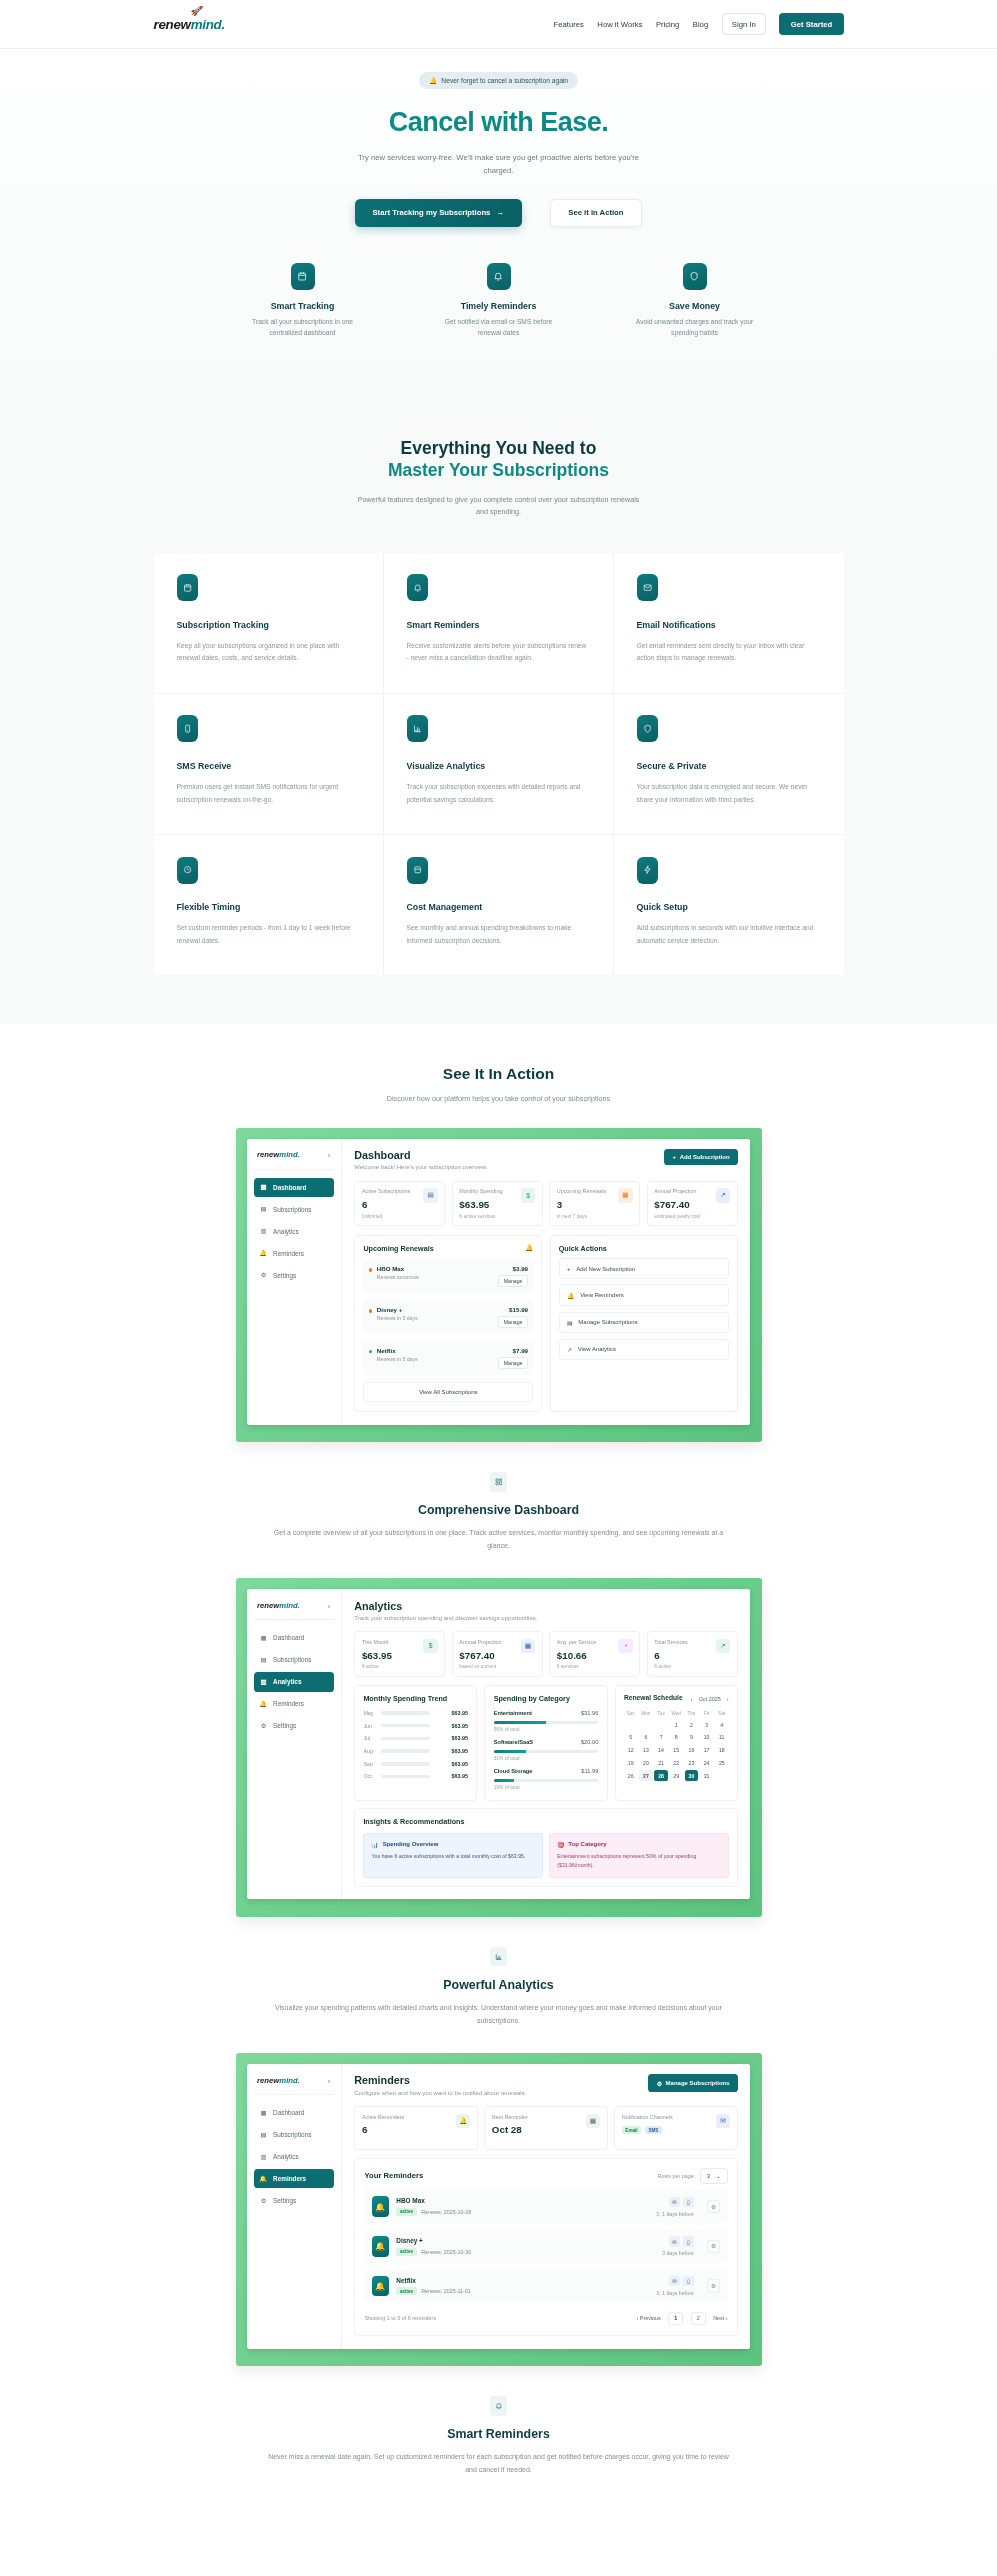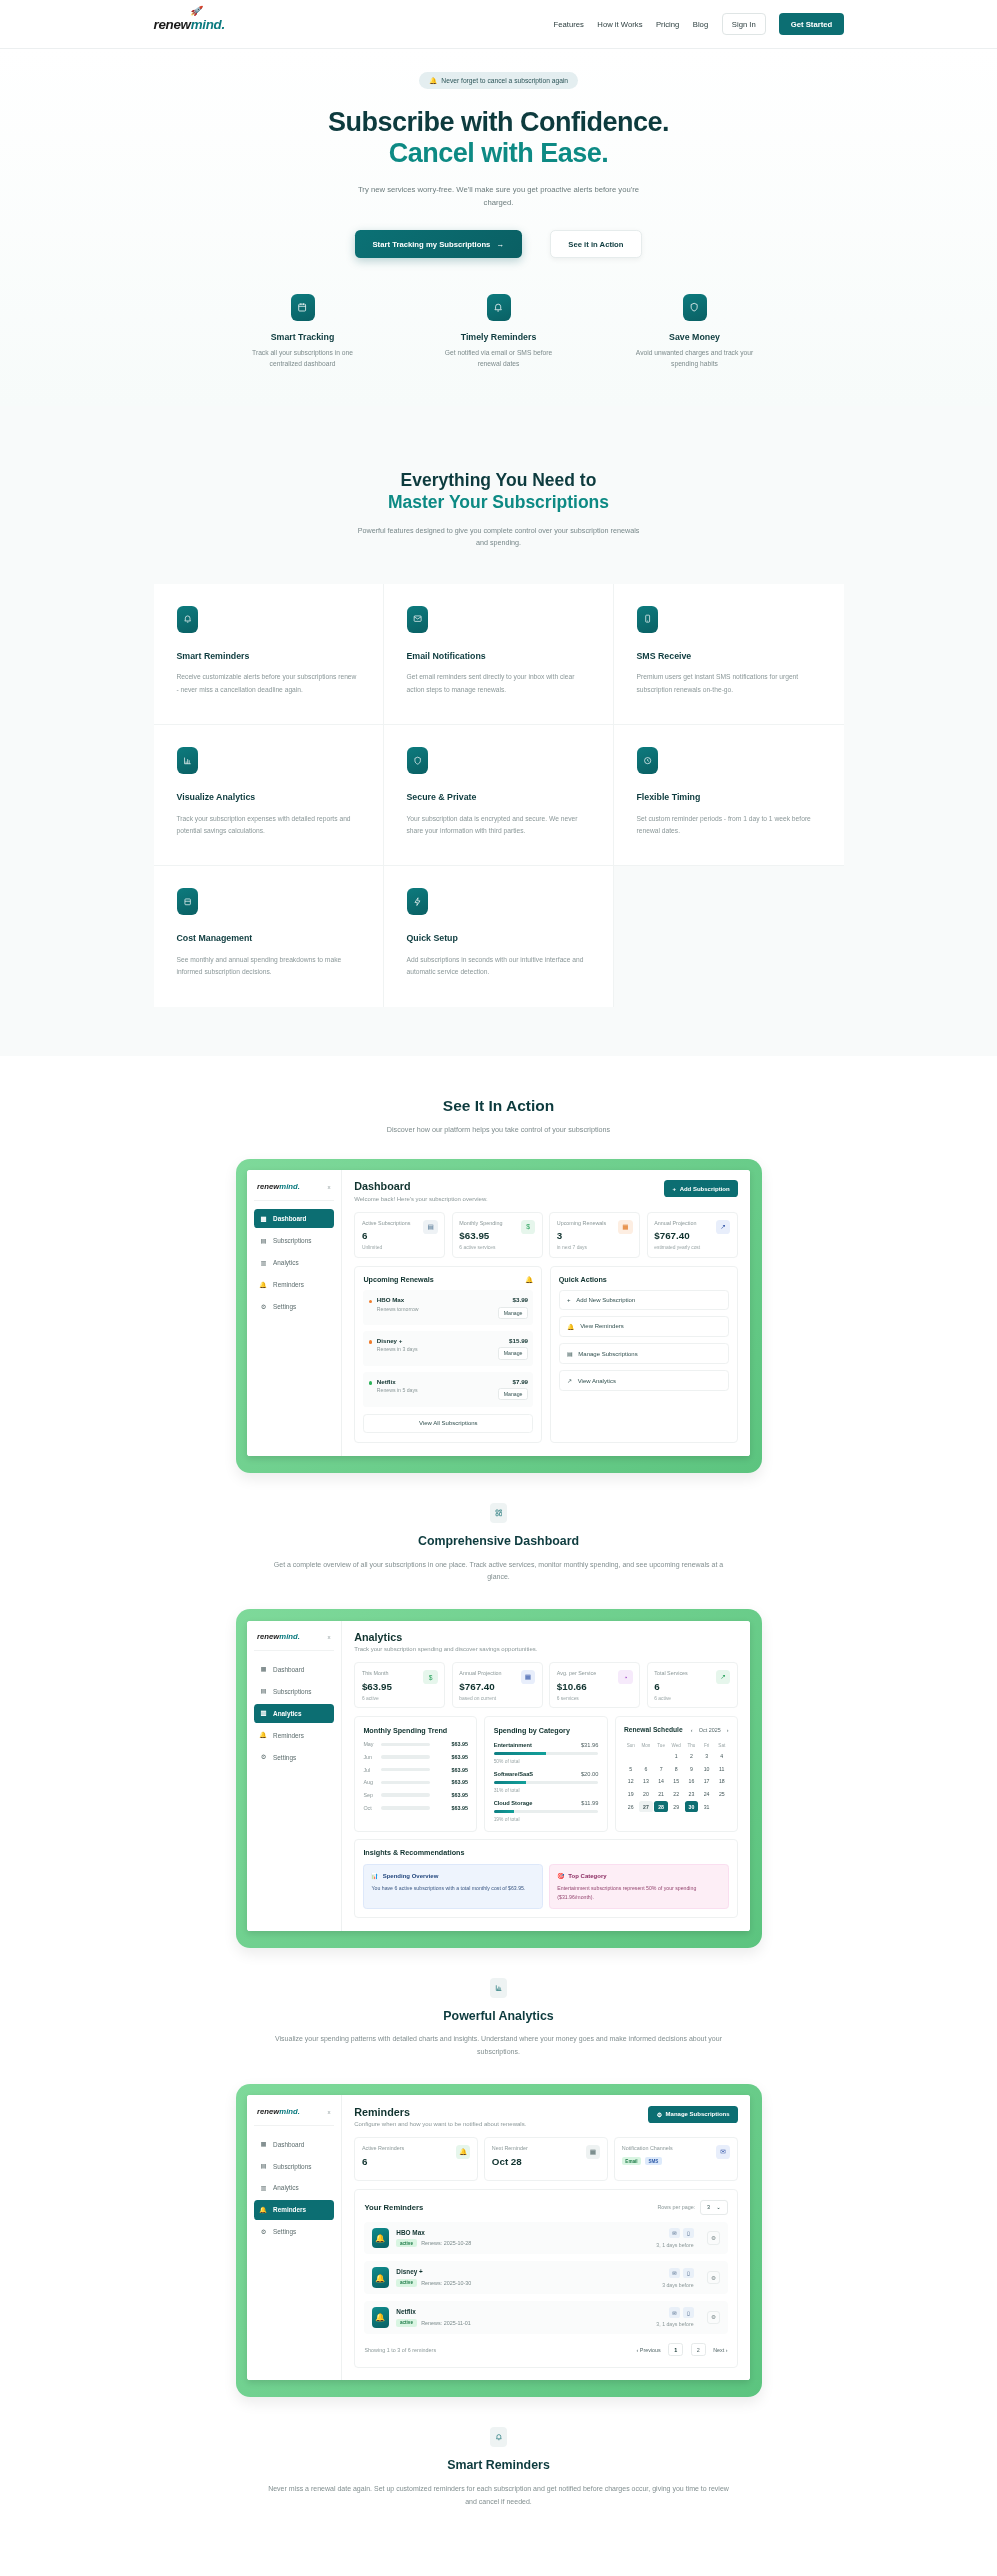--- a/index.html
+++ b/index.html
@@ -46,21 +46,21 @@
   .fcard:nth-child(3n){border-right:none;}
   .fcard:nth-child(n+7){border-bottom:none;}
   .fcard .ic{width:21.6px;height:27px;border-radius:6.2px;background:linear-gradient(160deg,#0d7b7e,#0a6064);display:flex;align-items:center;justify-content:center;color:#fff;}
   .fcard h3{margin-top:18.5px;font-size:8.8px;color:#0d3b3e;font-weight:700;}
   .fcard p{margin-top:10.3px;font-size:6.7px;color:#8b9899;line-height:1.85;}
 
   
   .showcase{background:#fff;padding:41px 0 31px;}
   .sc-title{text-align:center;font-size:15.5px;color:#0d3b3e;font-weight:700;}
   .sc-sub{text-align:center;margin-top:10.3px;font-size:7.2px;color:#7d8b8c;}
-  .shot-frame{width:526px;margin:25px auto 0;background:linear-gradient(135deg,#7ed99a,#5cc47f);border-radius:14px;padding:11.3px 11.3px 17.5px;box-shadow:0 5.2px 13.4px rgba(0,0,0,.08);}
+  .shot-frame{width:526px;margin:25px auto 0;background:linear-gradient(135deg,#7ed99a,#5cc47f);border-radius:3px;padding:11.3px 11.3px 17.5px;box-shadow:0 5.2px 13.4px rgba(0,0,0,.08);}
   .app{background:#fff;border-radius:3.1px;display:flex;overflow:hidden;min-height:242px;box-shadow:0 2.1px 6.2px rgba(0,0,0,.12);}
   .app-side{width:95px;background:#fff;border-right:0.5px solid #eef1f1;padding:9.3px 7.2px;flex-shrink:0;}
   .app-logo{display:flex;align-items:center;justify-content:space-between;padding:2.1px 3.1px 9.3px;border-bottom:0.5px solid #f0f2f2;}
   .app-logo .lg{font-style:italic;font-weight:700;font-size:7.7px;position:relative;}
   .app-logo .lg .a{color:#1a1a1a;}.app-logo .lg .b{color:#0c7b80;}
   .app-logo .x{color:#97a3a4;font-size:6.2px;}
   .app-nav{margin-top:8.2px;}
   .an{display:flex;align-items:center;gap:6.2px;padding:5.7px 6.2px;border-radius:3.6px;font-size:6.4px;color:#5c6c6d;margin-bottom:2.6px;}
   .an.active{background:#0c6e72;color:#fff;font-weight:600;}
   .an .gl{width:6.7px;display:inline-flex;justify-content:center;}
@@ -173,21 +173,20 @@
   </div>
 </div>
 
 <div class="hero">
   <div class="wrap">
     <div class="pill">
       <span>🔔</span>
       <span>Never forget to cancel a subscription again</span>
     </div>
     <h1>
-      <span class="l1">Subscribe with Confidence.</span>
       <span class="l2">Cancel with Ease.</span>
     </h1>
     <p class="sub">Try new services worry-free. We'll make sure you get proactive alerts before you're charged.</p>
     <div class="hero-btns">
       <button class="cta-primary">
         <span>Start Tracking my Subscriptions</span>
         <span>→</span>
       </button>
       <button class="cta-secondary">See it in Action</button>
     </div>
@@ -228,20 +227,30 @@
 <div class="features">
   <div class="wrap">
     <div class="sec-head">
       <h2>
         <span class="t1">Everything You Need to</span>
         <span class="t2">Master Your Subscriptions</span>
       </h2>
       <p>Powerful features designed to give you complete control over your subscription renewals and spending.</p>
     </div>
     <div class="fgrid">
+      <div class="fcard">
+        <div class="ic">
+            <svg width="9.3" height="9.3" viewBox="0 0 24 24" fill="none" stroke="#fff" stroke-width="1.8">
+              <rect x="4" y="5" width="16" height="16" rx="2"></rect>
+              <path d="M4 10h16M9 3v4M15 3v4"></path>
+            </svg>
+          </div>
+        <h3>Subscription Tracking</h3>
+        <p>Keep all your subscriptions organized in one place with renewal dates, costs, and service details.</p>
+      </div>
       <div class="fcard">
         <div class="ic">
             <svg width="9.3" height="9.3" viewBox="0 0 24 24" fill="none" stroke="#fff" stroke-width="1.8">
               <path d="M18 16v-5a6 6 0 10-12 0v5l-1.5 2h15L18 16z"></path>
               <path d="M10 21h4"></path>
             </svg>
           </div>
         <h3>Smart Reminders</h3>
         <p>Receive customizable alerts before your subscriptions renew - never miss a cancellation deadline again.</p>
       </div>

